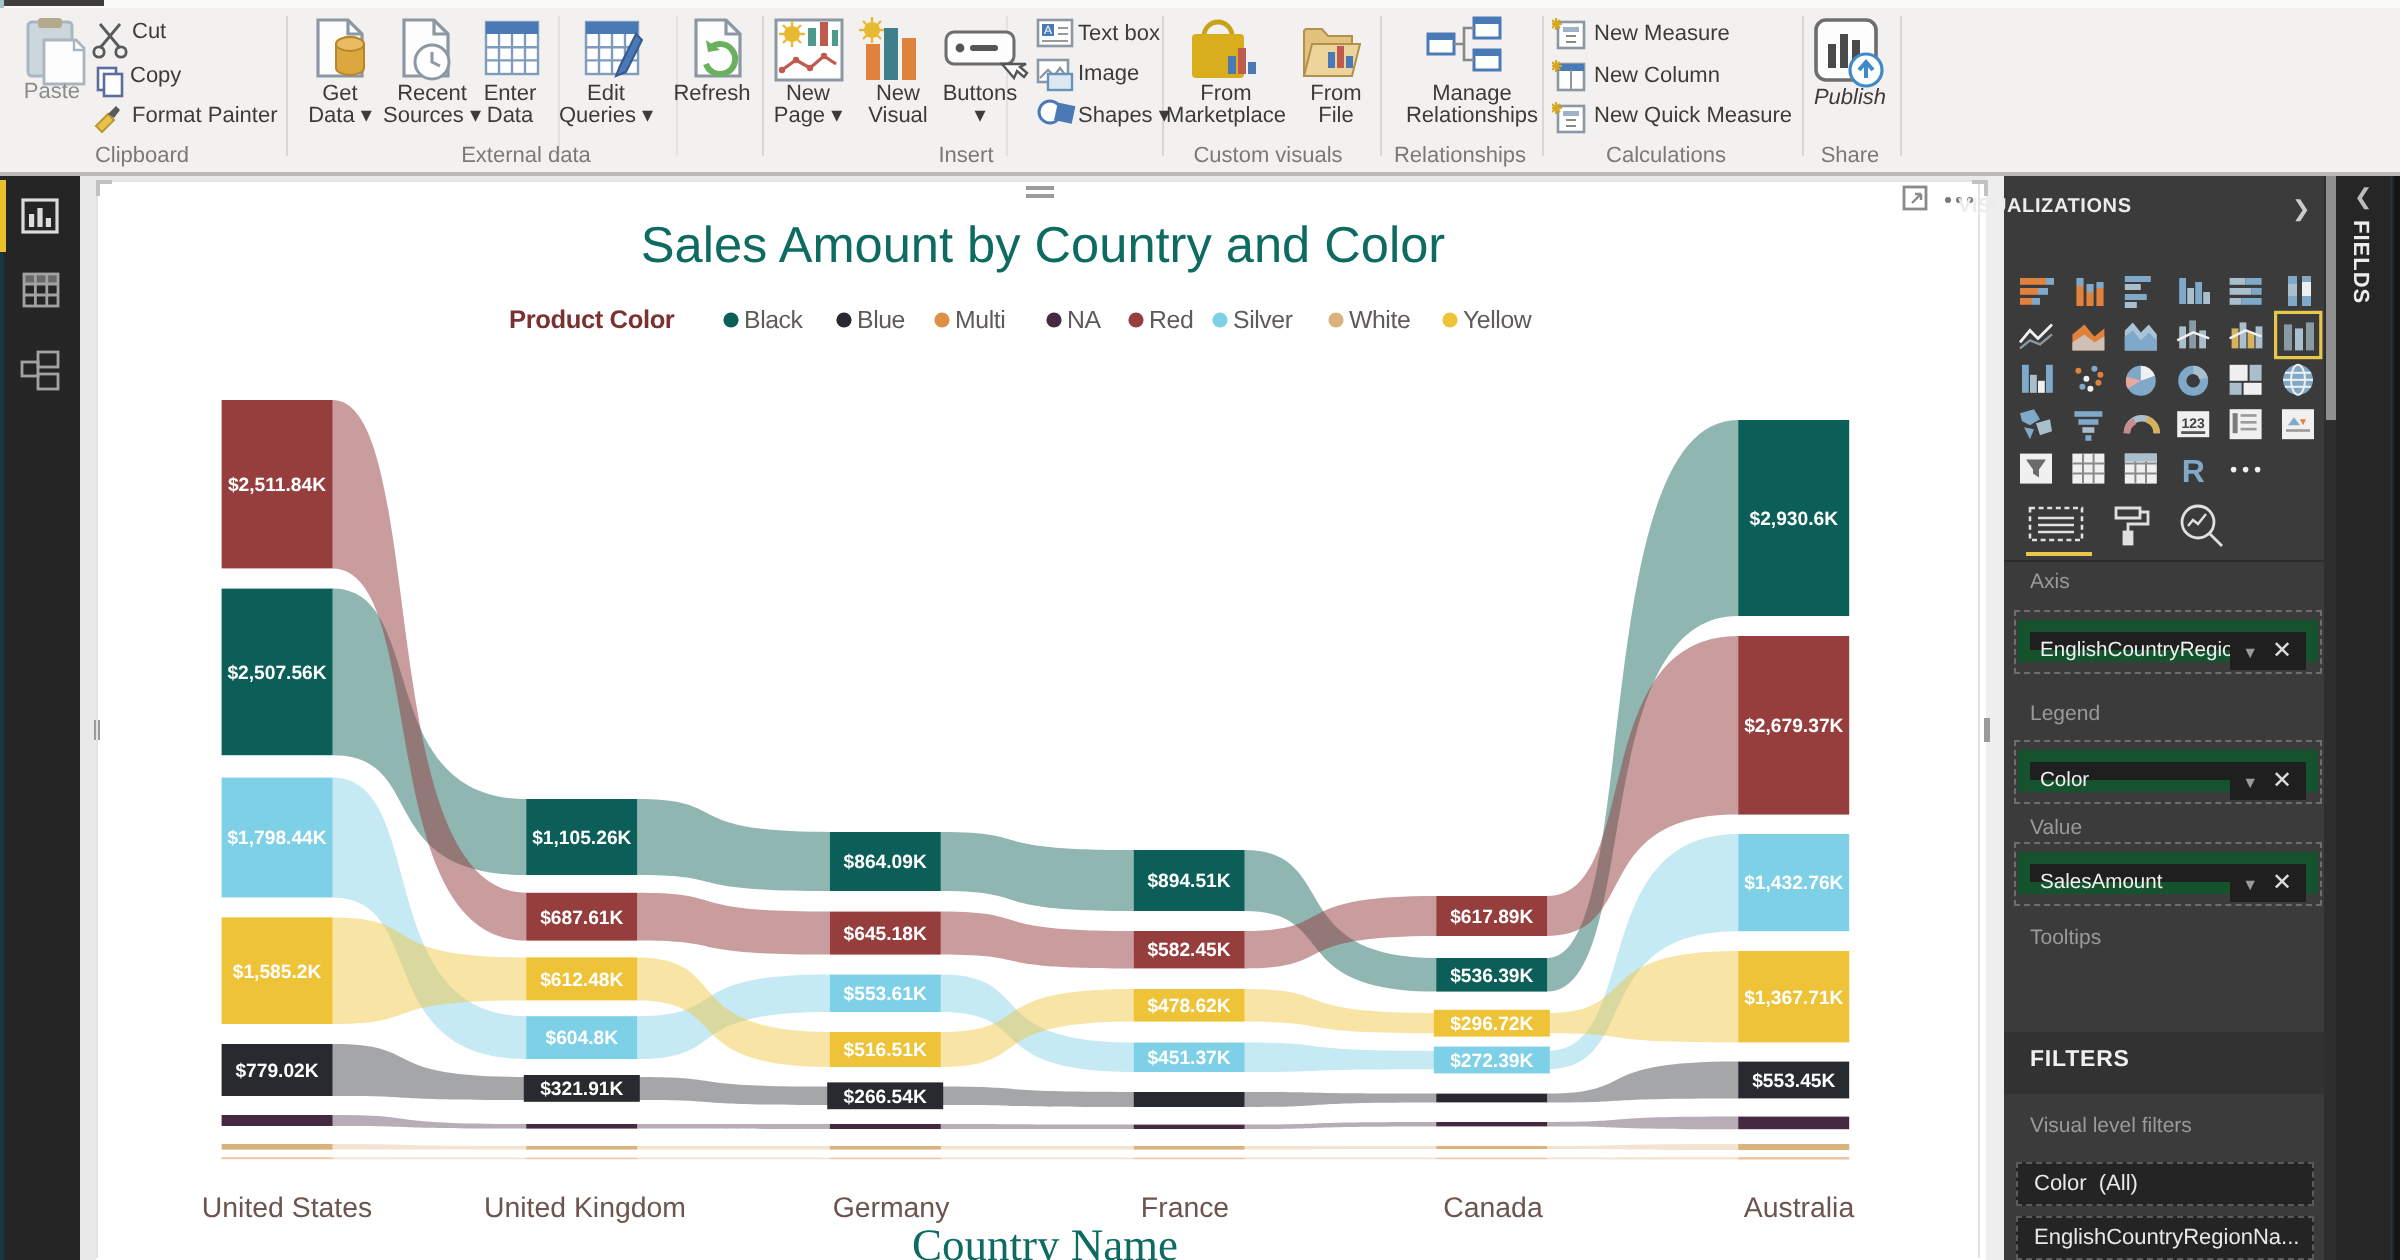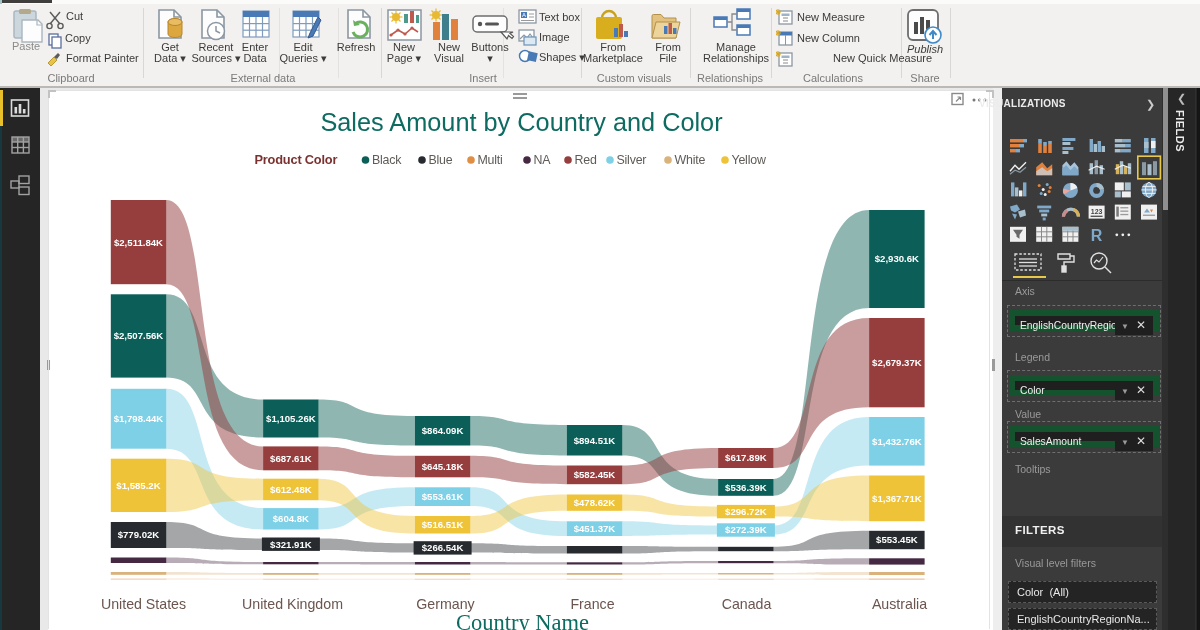--- a/index.html
+++ b/index.html
@@ -198,21 +198,21 @@
     <line x1="7" y1="55" x2="12" y2="55" stroke="#8a8a8a" stroke-width="1"></line>
 <g stroke="#d9a821" stroke-width="1.1">
       <line x1="2" y1="43" x2="2" y2="49"></line>
       <line x1="-1" y1="46" x2="5" y2="46"></line>
       <line x1="0" y1="44" x2="4" y2="48"></line>
       <line x1="4" y1="44" x2="0" y2="48"></line>
     </g>
 </svg>
 <div class="stxt" style="left:797px;top:11px;">New Measure</div>
 <div class="stxt" style="left:797px;top:32px;">New Column</div>
-<div class="stxt" style="left:797px;top:52px;margin-left:36px;">New Quick Measure</div>
+<div class="stxt" style="left:797px;top:52px;">New Quick Measure</div>
 <svg class="abs" style="left:906px;top:8px;" width="40" height="38">
 <rect x="2" y="2" width="30" height="30" rx="5" fill="#fdfdfd" stroke="#6d6d6d" stroke-width="1.8"></rect>
 <rect x="8" y="14" width="4" height="12" fill="#4a4a4a"></rect>
     <rect x="14" y="9" width="4" height="17" fill="#4a4a4a"></rect>
     <rect x="20" y="12" width="4" height="14" fill="#4a4a4a"></rect>
 <circle cx="27" cy="27" r="8" fill="#fff" stroke="#3f8ac9" stroke-width="1.6"></circle>
     <path d="M27,31 L27,24 M23.5,27 L27,23 L30.5,27" fill="none" stroke="#3f8ac9" stroke-width="2"></path>
 </svg>
 <div class="btxt" style="left:903px;top:44px;width:44px;font-style:italic;">Publish</div>
 <div class="abs" style="left:0;top:88px;width:1002px;height:542px;background:#e9e9e9;"></div>

